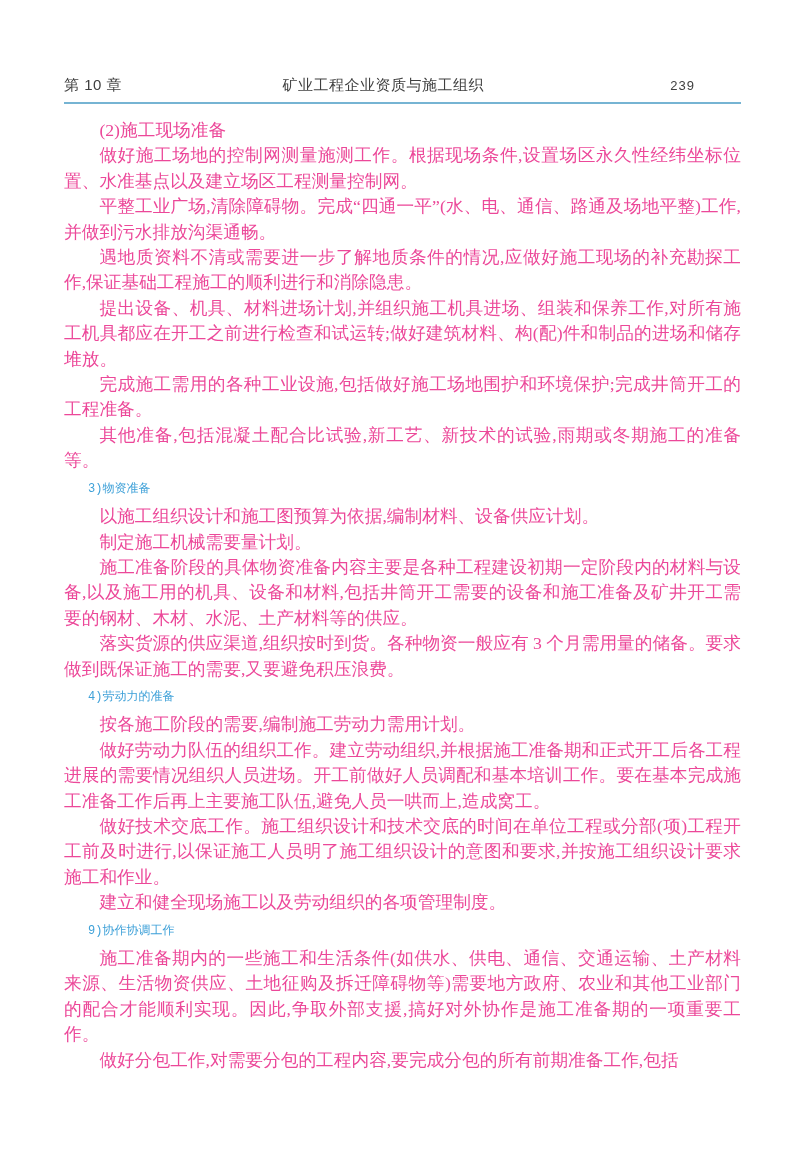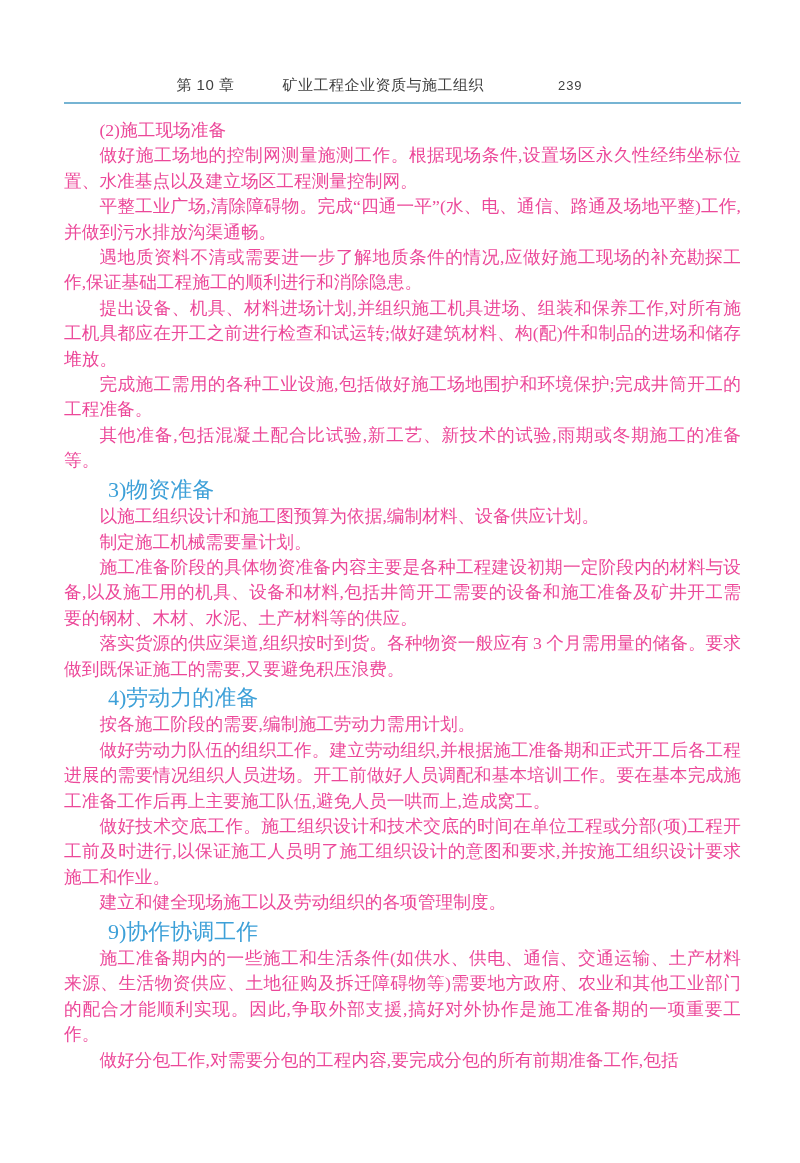--- a/index.html
+++ b/index.html
@@ -17,21 +17,21 @@
   }
   .page {
     box-sizing: border-box;
     width: 800px;
     height: 1163px;
     padding: 76px 59px 0 64px;
     background: #ffffff;
   }
   .header {
     display: flex;
-    justify-content: center;
+    justify-content: space-between;
     align-items: baseline;
     font-family: "Liberation Sans", "DejaVu Sans", sans-serif;
     font-size: 15px;
     color: #3f3f3f;
     padding-right: 46px;
     letter-spacing: 0.5px;
     gap: 34px;
   }
   .header .chapter { margin-right: 14px; }
   .header .page-number {
@@ -53,22 +53,22 @@
     margin: 0;
     text-indent: 2em;
     text-align: justify;
     word-break: break-all;
     color: #ec4899;
   }
   .head-blue {
     margin: 3px 0 2px 0;
     text-indent: 2em;
     color: #3da0d8;
-    font-family: Liberation Serif, serif;
-    font-size: 22px;
+    font-family: Liberation Mono, monospace;
+    font-size: 12px;
     font-weight: 500;
   }
 </style>
 </head>
 <body>
 
 <div class="page">
 
   <div class="header">
     <span class="chapter">第 10 章</span>

